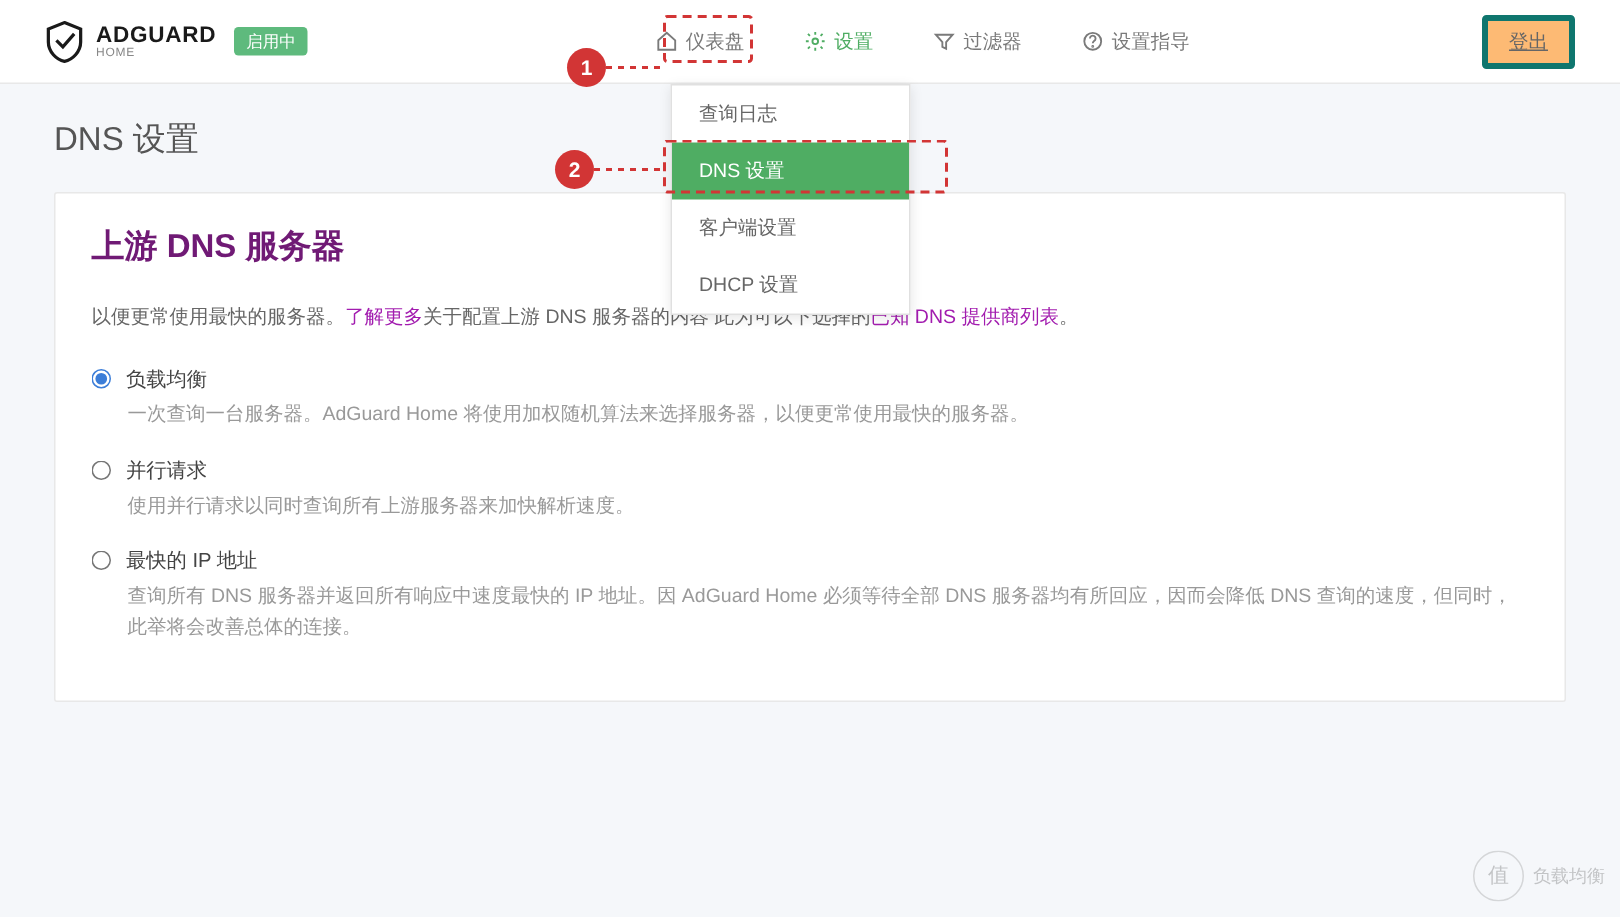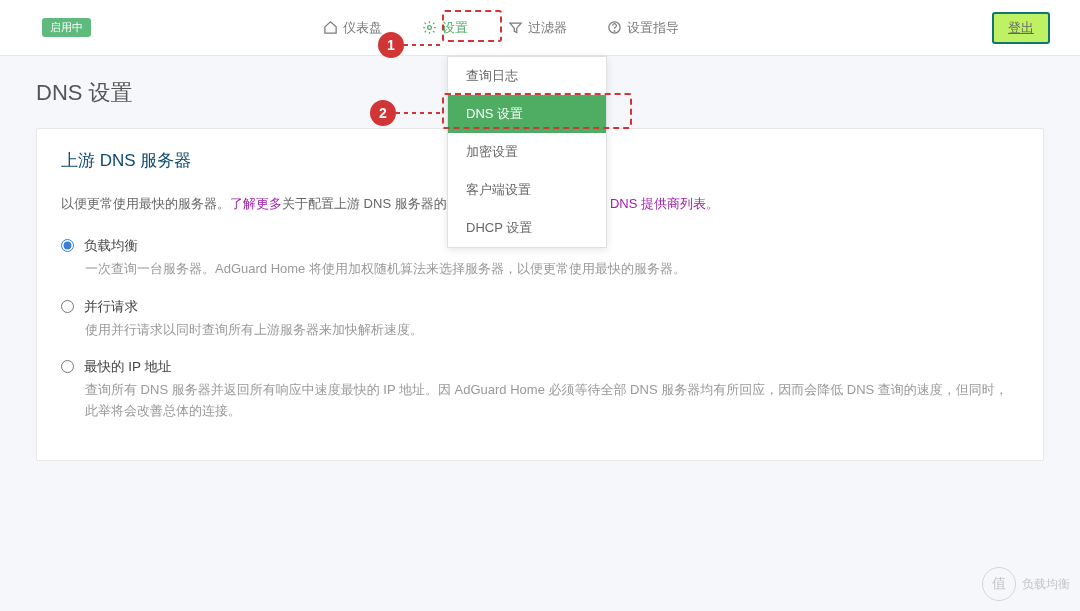--- a/index.html
+++ b/index.html
@@ -8,52 +8,62 @@
     .logo-block { display: flex; align-items: center; gap: 8px; }
     .logo-shield { width: 26px; height: 28px; }
     .logo-text { display: flex; flex-direction: column; line-height: 1; }
     .logo-main { font-weight: 700; font-size: 15px; letter-spacing: 0.5px; color: #1a1a1a; }
     .logo-sub { font-size: 8px; color: #888; letter-spacing: 0.5px; }
     .status-badge { margin-left: 12px; background: #5eba7d; color: #fff; font-size: 11px; padding: 2px 8px; border-radius: 3px; }
     .nav { display: flex; gap: 16px; margin-left: 220px; }
     .nav-item { display: flex; align-items: center; gap: 5px; padding: 6px 12px; color: #7a7a7a; cursor: pointer; font-size: 13px; position: relative; }
     .nav-item.active { color: #4fad63; }
     .nav-item svg { width: 15px; height: 15px; }
-    .logout { margin-left: auto; border: 2px solid #0f766e; padding: 5px 14px; border-radius: 3px; color: #666; background: #bef264; cursor: pointer; font-size: 13px; text-decoration: underline; }
+    .logout { margin-left: auto; border: 4px solid #0f766e; padding: 5px 14px; border-radius: 3px; color: #666; background: #fdba74; cursor: pointer; font-size: 13px; text-decoration: underline; }
     .callout { position: absolute; border: 2px dashed #d23535; border-radius: 3px; pointer-events: none; }
     .callout-1 { top: 10px; left: 442px; width: 60px; height: 32px; }
     .marker { width: 26px; height: 26px; border-radius: 50%; background: #d23535; color: #fff; display: flex; align-items: center; justify-content: center; font-weight: 600; font-size: 14px; position: absolute; z-index: 20; }
     .marker-1 { top: 32px; left: 378px; }
     .marker-trail { position: absolute; height: 2px; background-image: linear-gradient(to right, #d23535 50%, transparent 50%); background-size: 8px 2px; z-index: 19; }
     .trail-1 { top: 44px; left: 404px; width: 36px; }
     .dropdown { position: absolute; top: 56px; left: 447px; width: 160px; background: #fff; border: 1px solid #e0e0e0; box-shadow: 0 2px 8px rgba(0,0,0,0.1); z-index: 10; }
     .dropdown-item { padding: 10px 18px; font-size: 13px; color: #666; cursor: pointer; }
     .dropdown-item.sel { background: #4fad63; color: #fff; }
     .callout-2 { top: 93px; left: 442px; width: 190px; height: 36px; z-index: 15; }
     .marker-2 { top: 100px; left: 370px; }
     .trail-2 { top: 112px; left: 396px; width: 46px; }
     .page { padding: 22px 36px; }
     .page-title { font-size: 22px; color: #555; font-weight: 400; margin-bottom: 20px; }
     .card { background: #fff; border: 1px solid #e8e8e8; border-radius: 2px; padding: 20px 24px; }
-    .card-title { font-size: 17px; color: #0c4a6e; font-weight: 400; margin-bottom: 22px; }
+    .card-title { font-size: 22px; color: #701a75; font-weight: 700; margin-bottom: 22px; }
     .helper { font-size: 13px; color: #666; margin-bottom: 12px; line-height: 1.6; }
     .helper a { color: #a21caf; text-decoration: none; }
     .ta { width: 100%; height: 180px; border: 1px solid #d0d0d0; border-radius: 3px; padding: 10px 12px; font-family: Menlo, Consolas, monospace; font-size: 12.5px; color: #666; resize: vertical; outline: none; }
     .radios { margin-top: 22px; }
     .radio-row { display: flex; gap: 10px; margin-bottom: 4px; align-items: flex-start; }
     .radio-row input { margin-top: 2px; accent-color: #3b7dd8; }
     .radio-label { color: #444; font-size: 13.5px; }
     .radio-desc { color: #999; font-size: 13px; margin-left: 24px; margin-bottom: 18px; line-height: 1.6; }
     .watermark { position: fixed; right: 10px; bottom: 10px; opacity: 0.35; display: flex; align-items: center; gap: 6px; font-size: 12px; color: #666; }
     .watermark .wm-circ { width: 34px; height: 34px; border: 1.5px solid #999; border-radius: 50%; display: flex; align-items: center; justify-content: center; font-size: 14px; }
   </style>
 </head>
 <body>
 
 <div class="topbar">
+  <div class="logo-block">
+    <svg class="logo-shield" viewBox="0 0 24 26">
+        <path d="M12 1 L22 5 V13 C22 19 17 24 12 25 C7 24 2 19 2 13 V5 Z" fill="none" stroke="#1a1a1a" stroke-width="2"></path>
+        <path d="M7 12 L11 16 L18 8" fill="none" stroke="#1a1a1a" stroke-width="2"></path>
+      </svg>
+    <div class="logo-text">
+      <span class="logo-main">ADGUARD</span>
+      <span class="logo-sub">HOME</span>
+    </div>
+  </div>
   <span class="status-badge">启用中</span>
 
   <nav class="nav">
     <div class="nav-item">
       <svg viewBox="0 0 24 24" fill="none" stroke="currentColor" stroke-width="2">
           <path d="M3 11 L12 3 L21 11 V21 H3 Z"></path>
         </svg>
       <span>仪表盘</span>
     </div>
     <div class="nav-item active">
@@ -82,21 +92,20 @@
   <button class="logout">登出</button>
 </div>
 
 <div class="callout callout-1"></div>
 <div class="marker marker-1">1</div>
 <div class="marker-trail trail-1"></div>
 
 <div class="dropdown">
   <div class="dropdown-item">查询日志</div>
   <div class="dropdown-item sel">DNS 设置</div>
-  <div class="dropdown-item">加密设置</div>
   <div class="dropdown-item">客户端设置</div>
   <div class="dropdown-item">DHCP 设置</div>
 </div>
 
 <div class="callout callout-2"></div>
 <div class="marker marker-2">2</div>
 <div class="marker-trail trail-2"></div>
 
 <div class="page">
   <h1 class="page-title">DNS 设置</h1>

